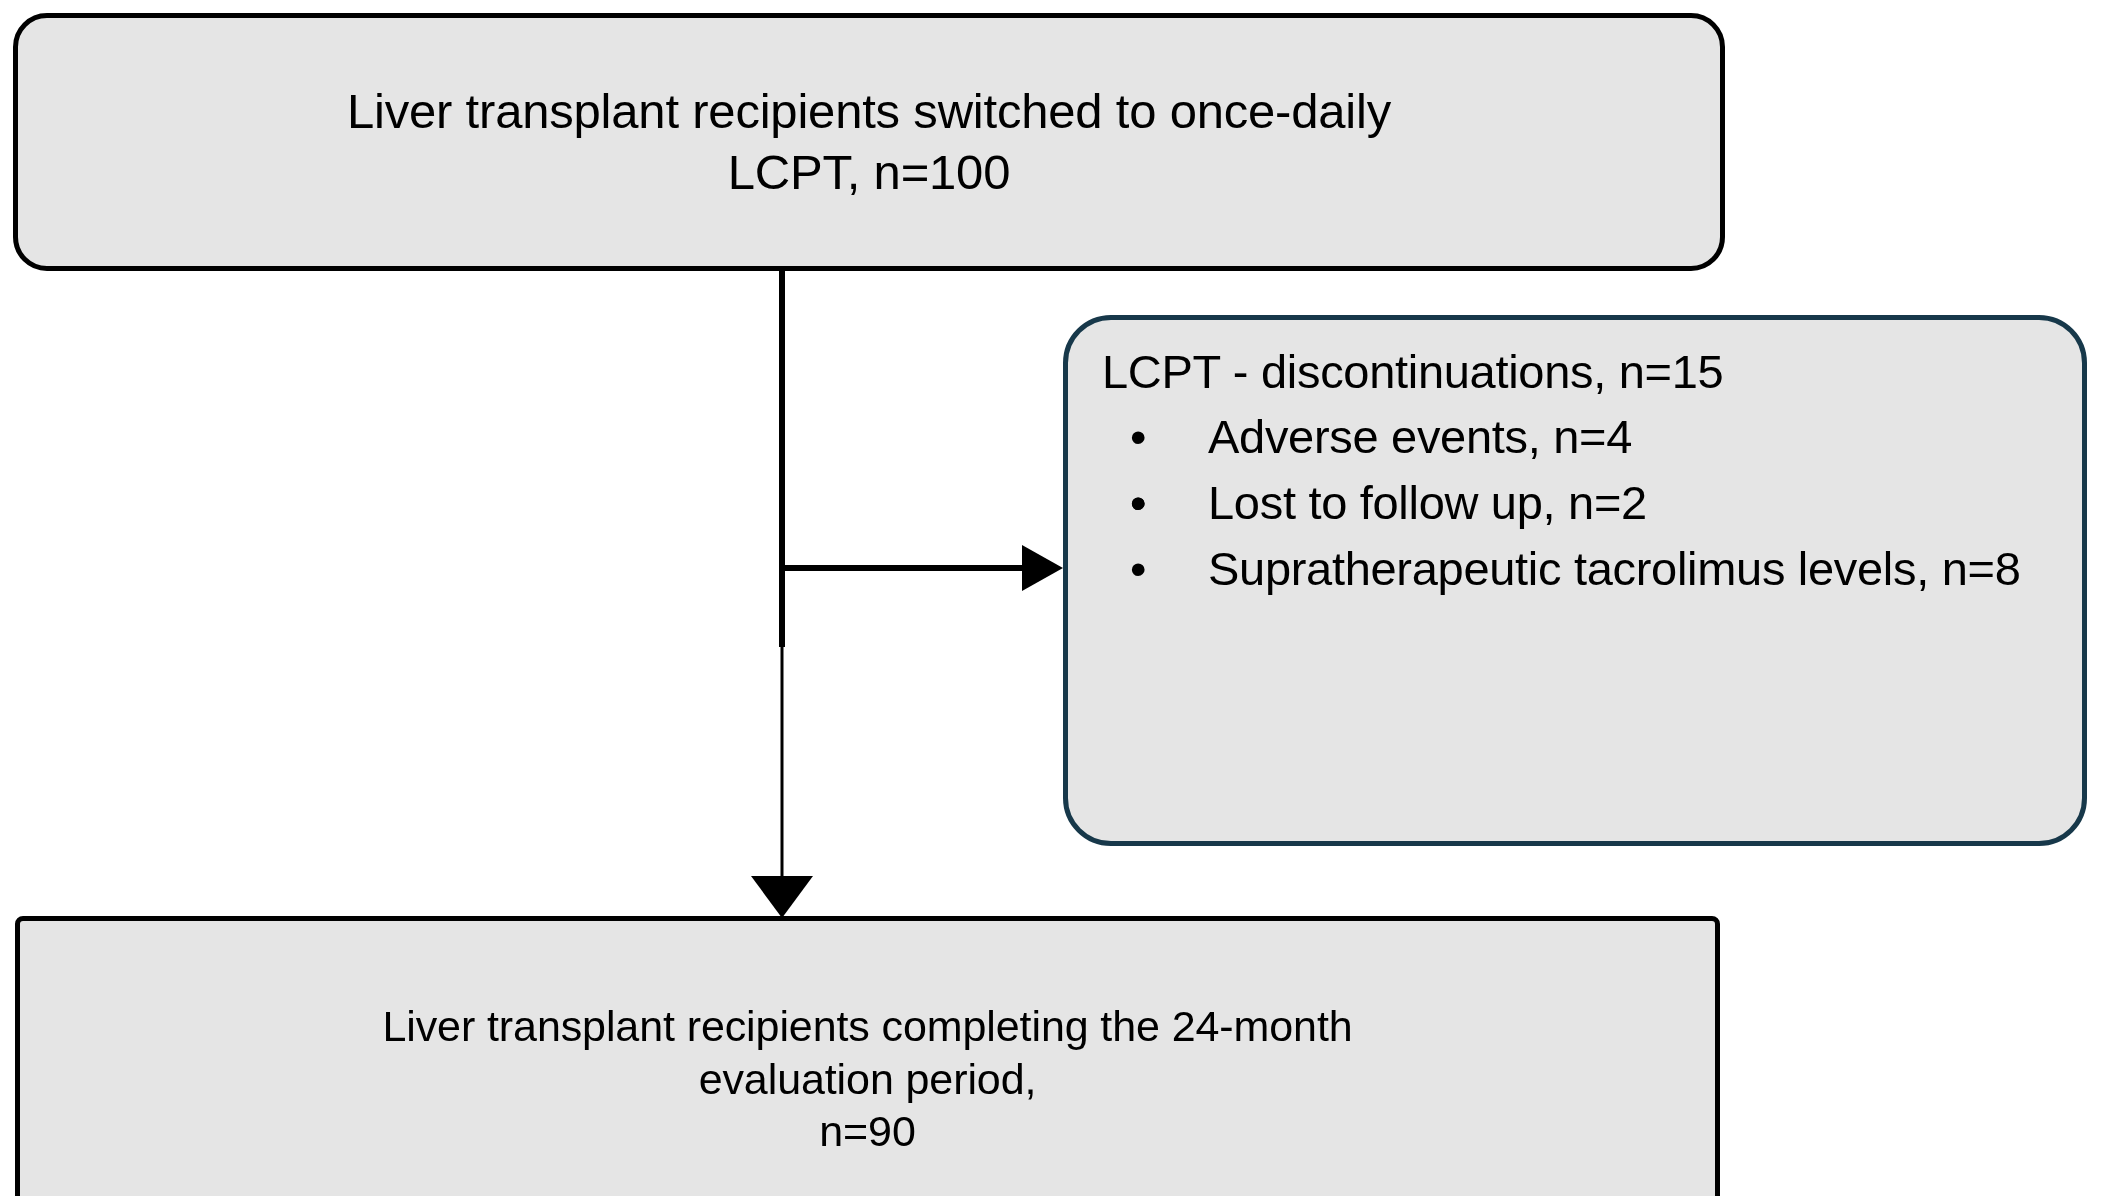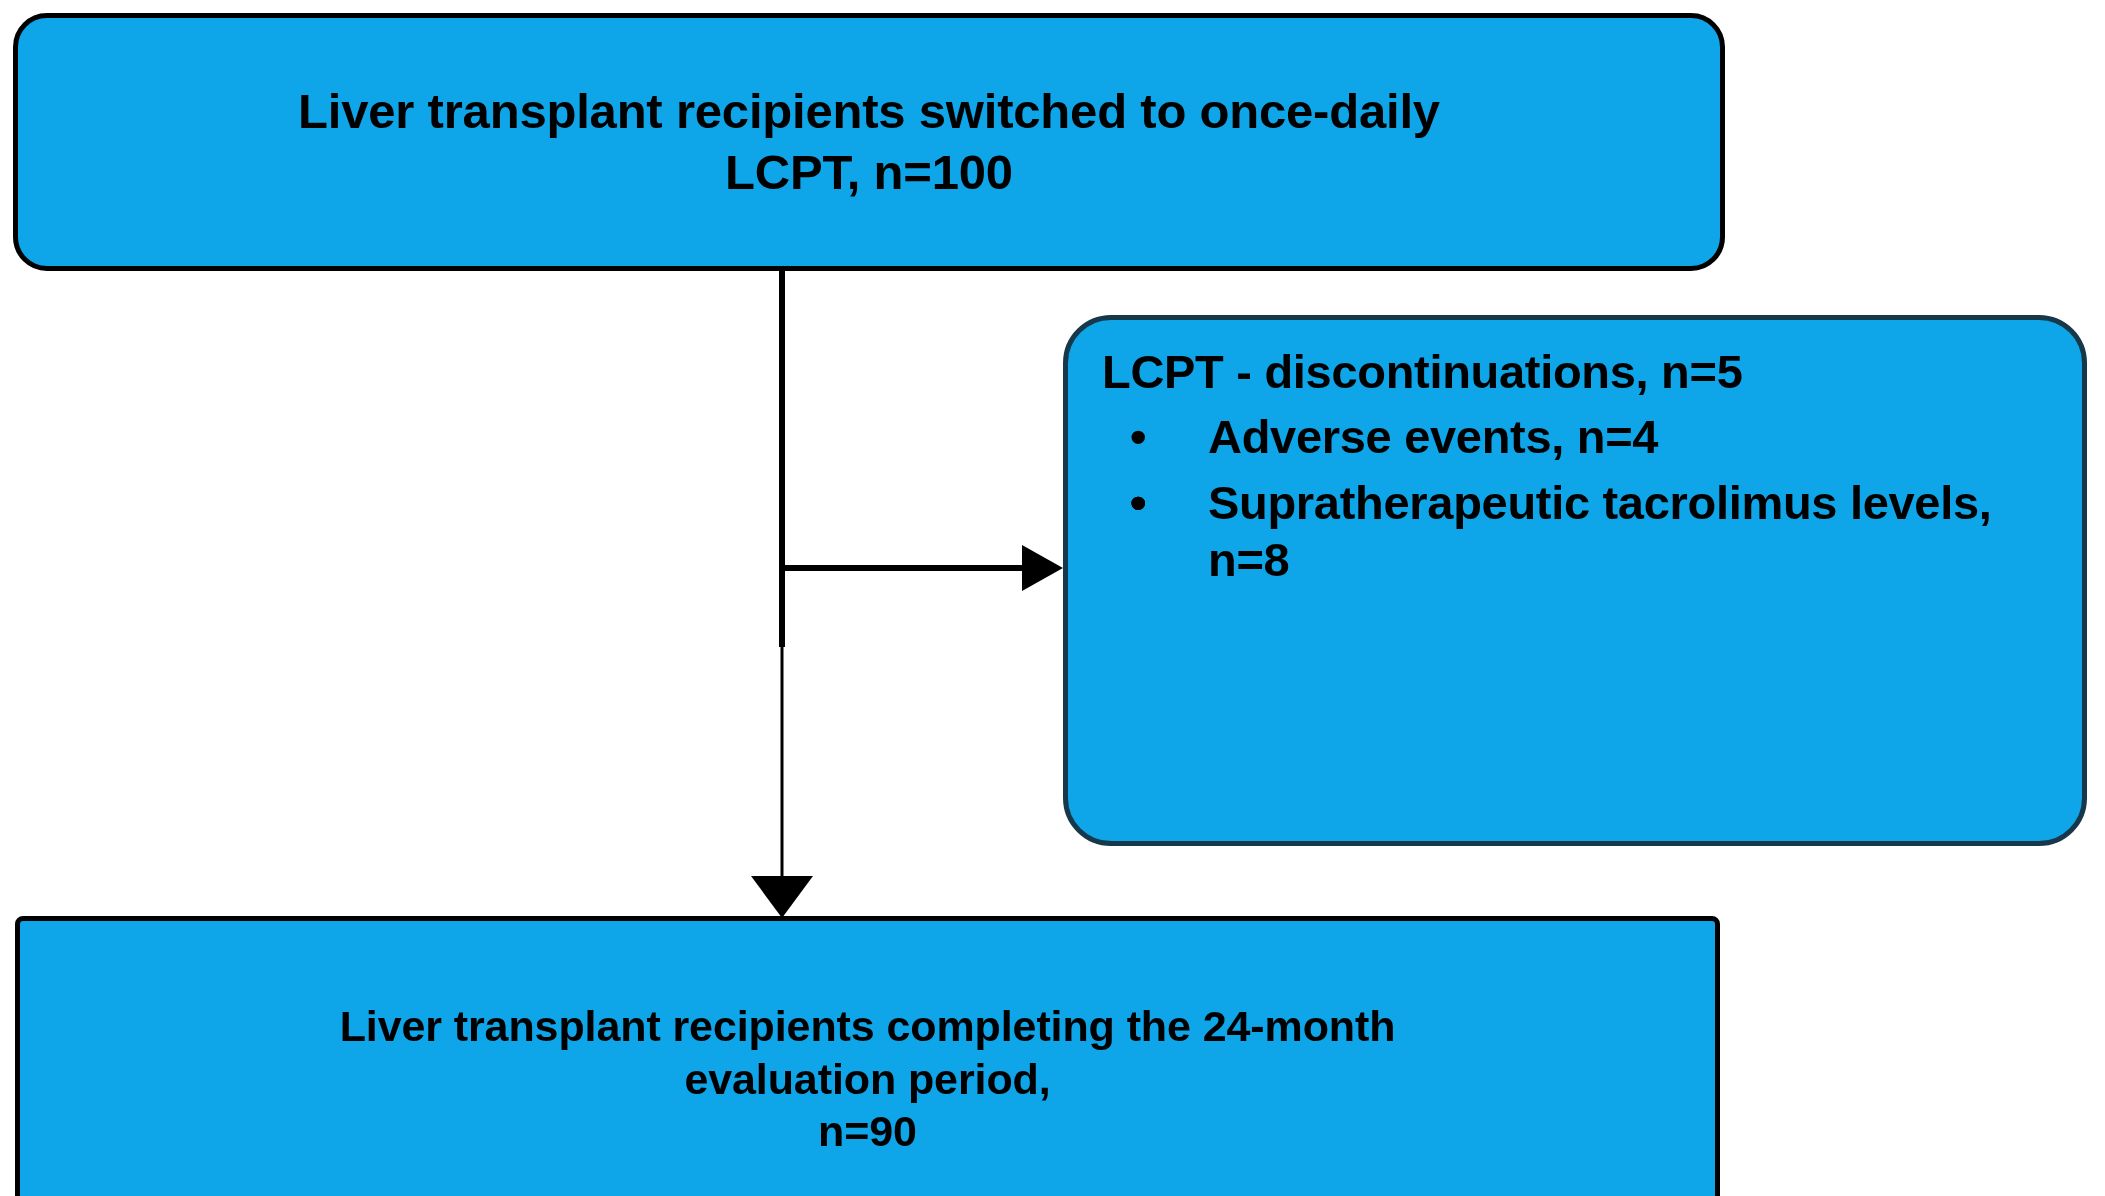--- a/index.html
+++ b/index.html
@@ -18,25 +18,24 @@
     width: 2105px;
     height: 1196px;
     background: #ffffff;
     overflow: hidden;
   }
 
   
   .node-box {
     position: absolute;
     box-sizing: border-box;
-    background: #0ea5e9;
+    background: #e5e5e5;
     display: flex;
     flex-direction: column;
     justify-content: center;
-    font-weight: bold;
   }
 
   #box-enrolled {
     left: 13px;
     top: 13px;
     width: 1712px;
     height: 258px;
     border: 5px solid #000000;
     border-radius: 34px;
     align-items: center;
@@ -143,31 +142,32 @@
 
     <polygon points="782,918 751,876 813,876" fill="#000000"></polygon>
   </svg>
 
   <div class="node-box" id="box-enrolled">
     <div class="enrolled-text">Liver transplant recipients switched to once-daily
 LCPT, n=100</div>
   </div>
 
   <div class="node-box" id="box-discontinuations">
-    <div class="disc-heading">LCPT - discontinuations, n=5</div>
+    <div class="disc-heading">LCPT - discontinuations, n=15</div>
     <ul class="disc-list">
       <li class="disc-item">
         <span class="disc-bullet">•</span>
         <span>Adverse events, n=4</span>
       </li>
       <li class="disc-item">
         <span class="disc-bullet">•</span>
       </li>
       <li class="disc-item">
         <span class="disc-bullet">•</span>
+        <span>Lost to follow up, n=2</span>
       </li>
       <li class="disc-item">
         <span class="disc-bullet">•</span>
         <span>Supratherapeutic tacrolimus levels, n=8</span>
       </li>
     </ul>
   </div>
 
   <div class="node-box" id="box-completed">
     <div class="completed-text">Liver transplant recipients completing the 24-month

